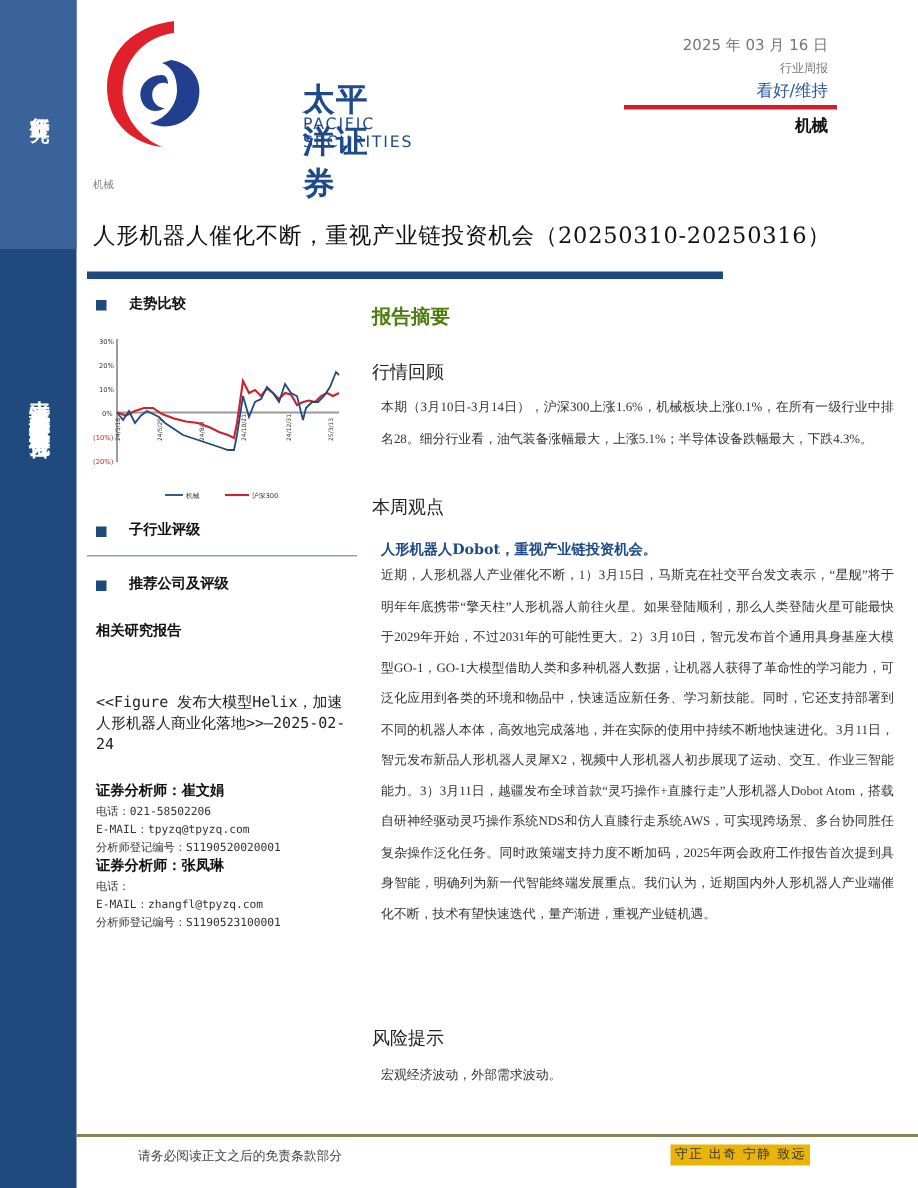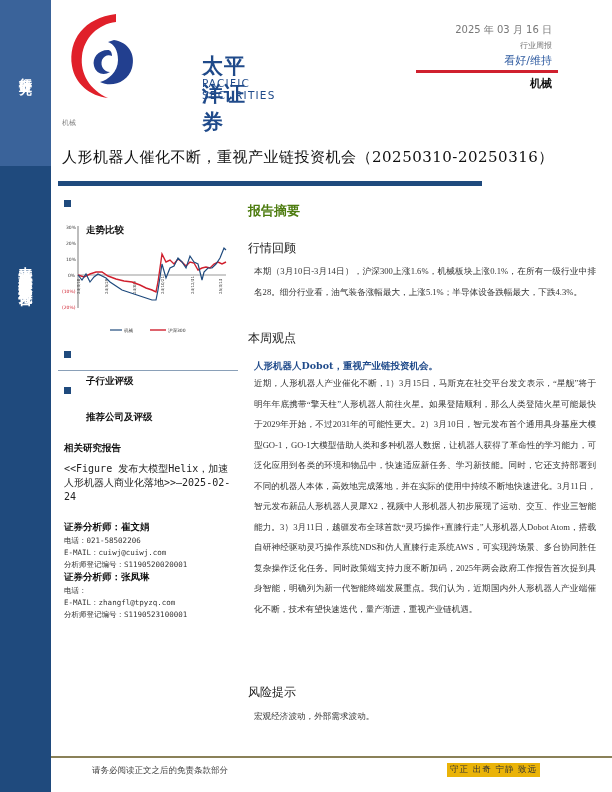--- a/index.html
+++ b/index.html
@@ -18,21 +18,21 @@
   .date { top:23px; font-size:10px; color:#777; }
   .rtype { top:40px; font-size:8px; color:#777; }
   .rating { top:53px; font-size:11px; color:#2d5aa0; }
   .red-line { position:absolute; left:416px; top:70px; width:142px; height:3px; background:#d0202e; }
   .industry { top:76px; font-size:11px; color:#111; font-weight:bold; }
 
   .crumb { position:absolute; left:62px; top:118px; font-size:7px; color:#888; }
   .title { position:absolute; left:62px; top:148px; font-size:15px; color:#111; font-family:"DejaVu Serif", serif; letter-spacing:0.5px; white-space:nowrap; }
   .title-bar { position:absolute; left:58px; top:181px; width:424px; height:5px; background:#1f4a7d; }
 
-  .sec-h { position:absolute; left:64px; font-size:9.5px; font-weight:bold; color:#111; font-family:"DejaVu Serif", serif;margin-top:28px; }
+  .sec-h { position:absolute; left:64px; font-size:9.5px; font-weight:bold; color:#111; font-family:"DejaVu Serif", serif; }
   .sq { position:absolute; left:64px; width:7px; height:7px; background:#1f4a7d; }
   .sec-h.b { left:86px; }
   .hr-gray { position:absolute; left:58px; width:180px; height:1px; background:#8aa0b8; }
 
   .chart { position:absolute; left:58px; top:222px; width:180px; height:120px; }
 
   .related { position:absolute; left:64px; top:462px; width:172px; font-size:10px; line-height:14px; color:#222; font-family:"DejaVu Sans Mono", monospace; }
   .analyst-name { position:absolute; left:64px; font-size:9.5px; font-weight:bold; color:#111; font-family:"DejaVu Serif", serif; }
   .analyst-line { position:absolute; left:64px; font-size:7.5px; color:#333; font-family:"DejaVu Sans Mono", monospace; }
 
@@ -110,21 +110,21 @@
 <div class="sec-h b" style="top:347px">子行业评级</div>
 <div class="hr-gray" style="top:370px"></div>
 <div class="sq" style="top:387px"></div>
 <div class="sec-h b" style="top:383px">推荐公司及评级</div>
 <div class="sec-h" style="top:414px">相关研究报告</div>
 
 <div class="related">&lt;&lt;Figure 发布大模型Helix，加速人形机器人商业化落地&gt;&gt;—2025-02-24</div>
 
 <div class="analyst-name" style="top:521px">证券分析师：崔文娟</div>
 <div class="analyst-line" style="top:536px">电话：021-58502206</div>
-<div class="analyst-line" style="top:548px">E-MAIL：cuiwj@cuiwj.com</div>
+<div class="analyst-line" style="top:548px">E-MAIL：tpyzq@tpyzq.com</div>
 <div class="analyst-line" style="top:560px">分析师登记编号：S1190520020001</div>
 <div class="analyst-name" style="top:571px">证券分析师：张凤琳</div>
 <div class="analyst-line" style="top:586px">电话：</div>
 <div class="analyst-line" style="top:598px">E-MAIL：zhangfl@tpyzq.com</div>
 <div class="analyst-line" style="top:610px">分析师登记编号：S1190523100001</div>
 
 <div class="abstract-h">报告摘要</div>
 
 <div class="sub-h" style="top:240px">行情回顾</div>
 <div class="para" style="top:261px">本期（3月10日-3月14日），沪深300上涨1.6%，机械板块上涨0.1%，在所有一级行业中排名28。细分行业看，油气装备涨幅最大，上涨5.1%；半导体设备跌幅最大，下跌4.3%。</div>

